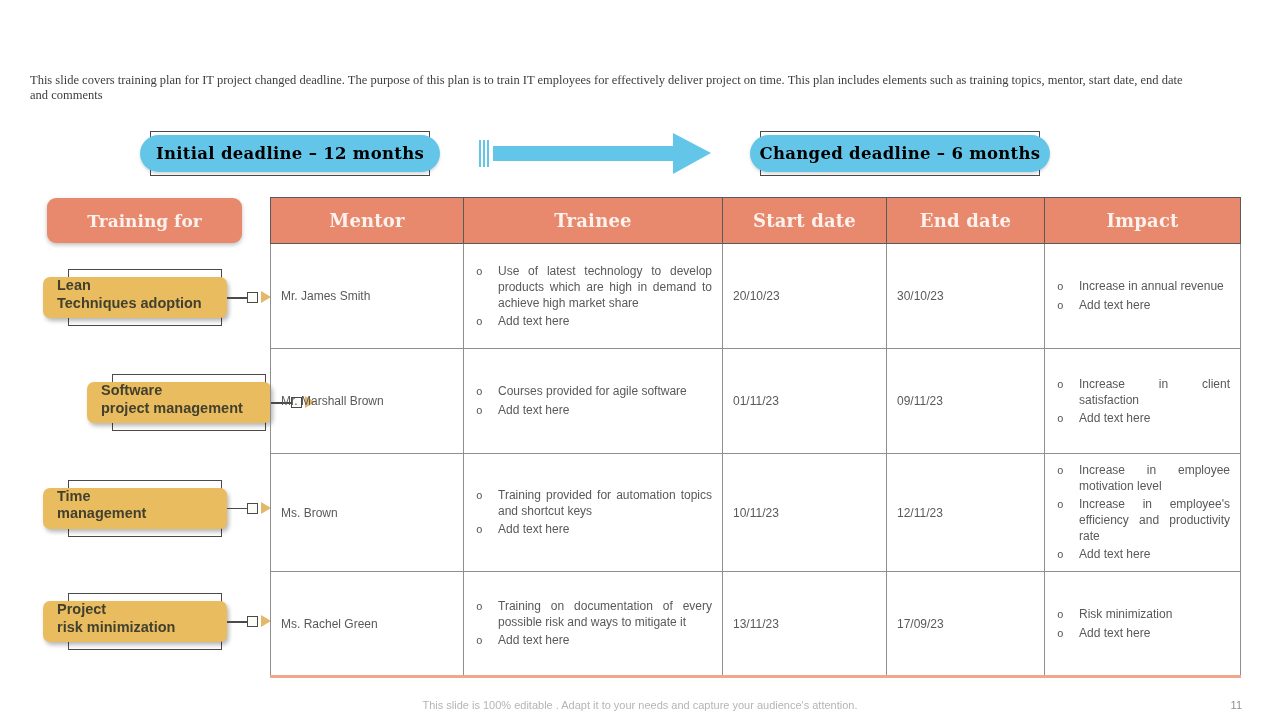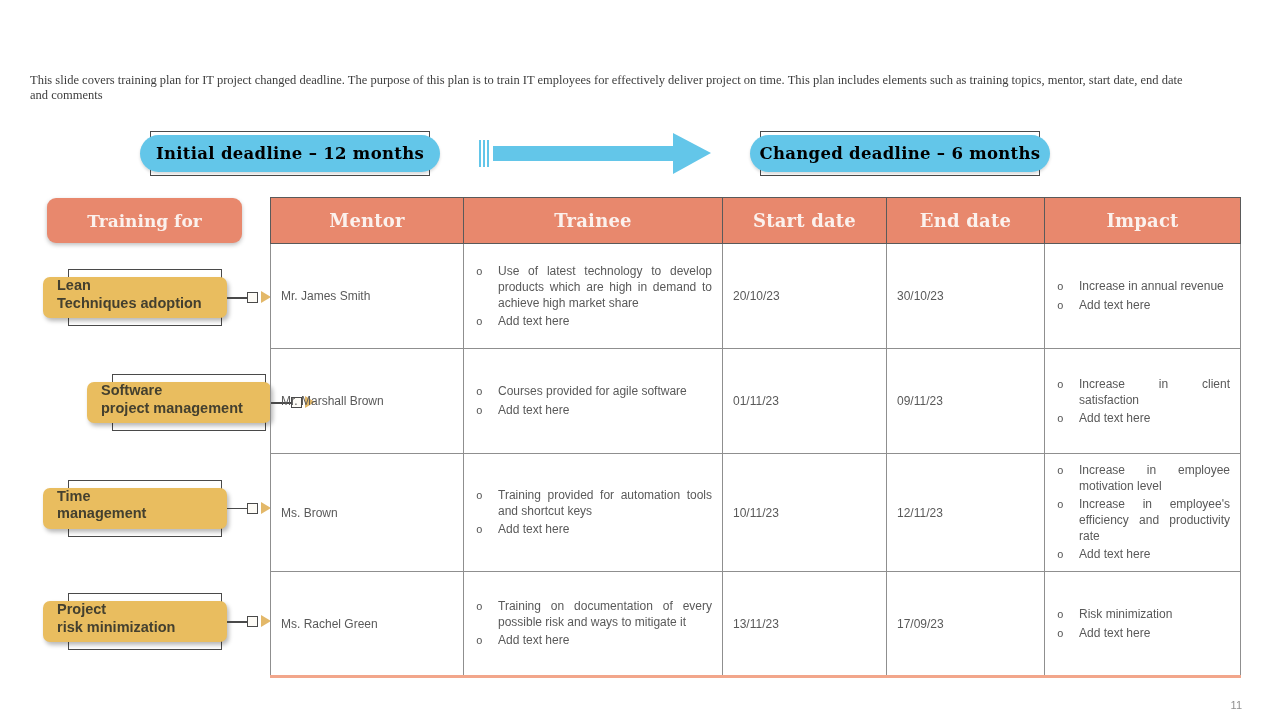--- a/index.html
+++ b/index.html
@@ -268,21 +268,21 @@
               </li>
             </ul>
           </td>
         </tr>
         <tr>
           <td class="c-center">Ms. Brown</td>
           <td>
             <ul class="blist">
               <li>
                 <span class="marker">o</span>
-                <span class="btext">Training provided for automation tools and shortcut keys</span>
+                <span class="btext">Training provided for automation topics and shortcut keys</span>
               </li>
               <li>
                 <span class="marker">o</span>
                 <span class="btext">Add text here</span>
               </li>
             </ul>
           </td>
           <td class="c-center">10/11/23</td>
           <td class="c-center">12/11/23</td>
           <td>
@@ -327,15 +327,16 @@
               <li>
                 <span class="marker">o</span>
                 <span class="btext">Add text here</span>
               </li>
             </ul>
           </td>
         </tr>
       </tbody>
   </table>
 
+  <div class="footer">This slide is 100% editable . Adapt it to your needs and capture your audience's attention.</div>
   <div class="page-num">11</div>
 
 </div>
 
 </body></html>

